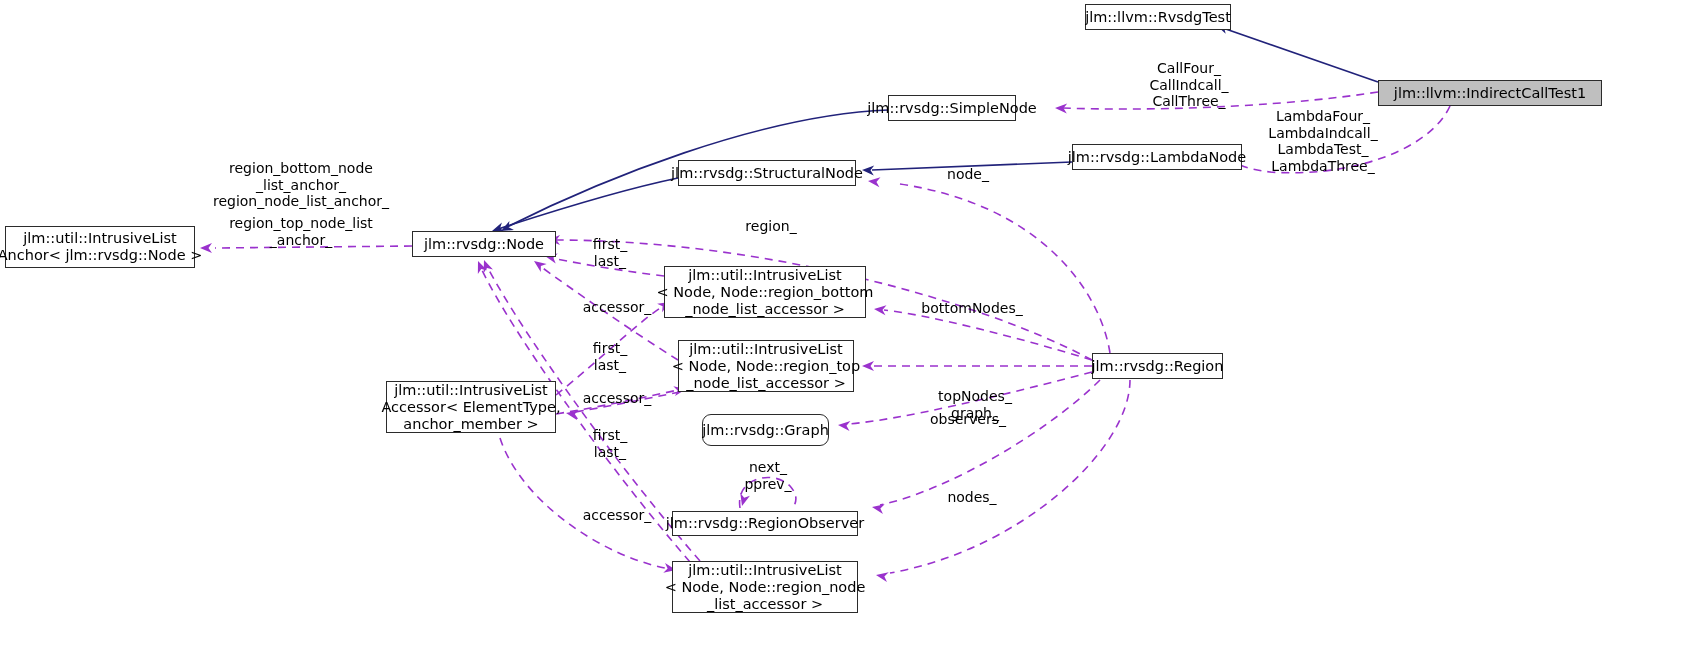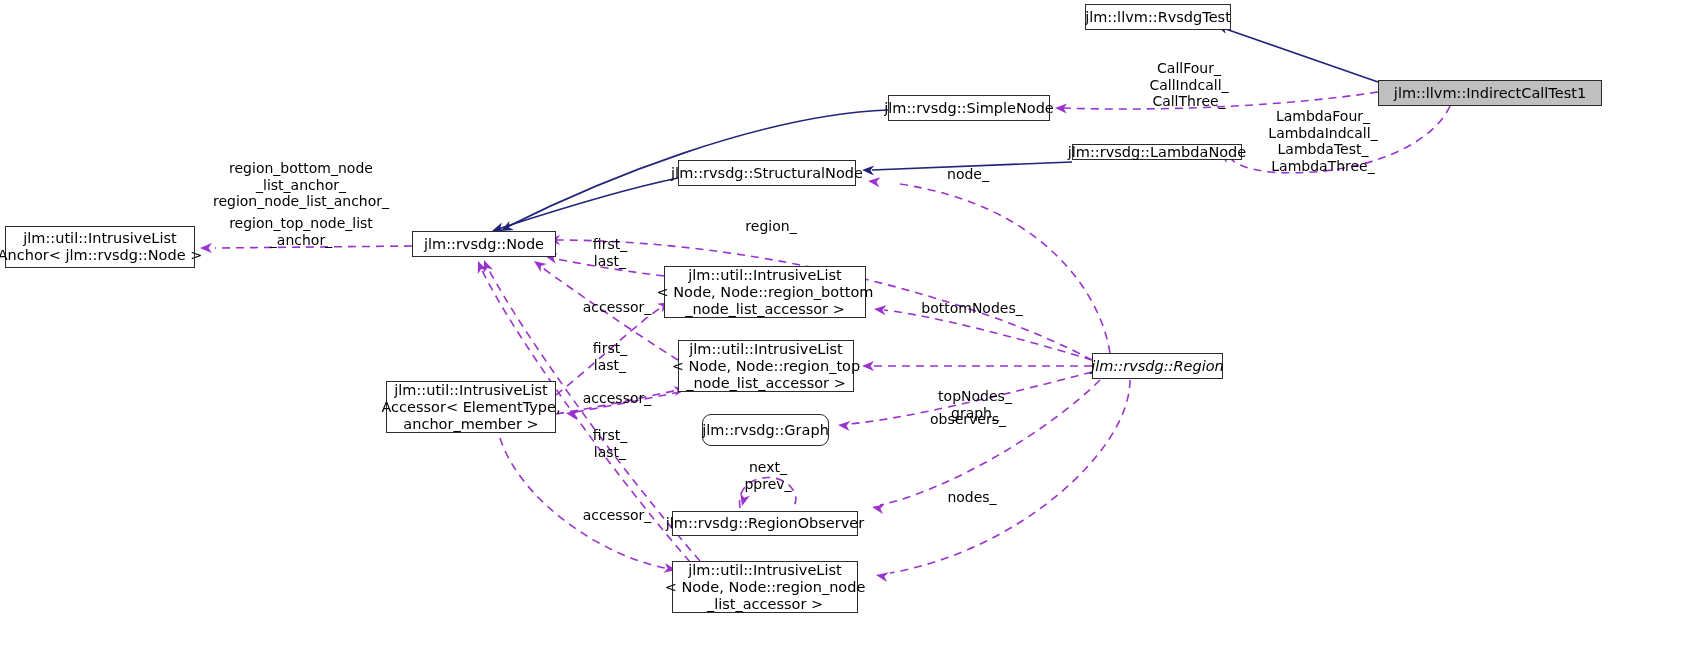--- a/index.html
+++ b/index.html
@@ -126,24 +126,24 @@
       </g>
   </svg>
 
   <div id="nodes-layer">
       <div class="node-box" style="left: 1085px; top: 4px; width: 146px; height: 26px;">
         <span class="line">jlm::llvm::RvsdgTest</span>
       </div>
       <div class="node-box highlight" style="left: 1378px; top: 80px; width: 224px; height: 26px;">
         <span class="line">jlm::llvm::IndirectCallTest1</span>
       </div>
-      <div class="node-box" style="left: 888px; top: 95px; width: 162px; height: 26px;">
+      <div class="node-box" style="left: 888px; top: 95px; width: 128px; height: 26px;">
         <span class="line">jlm::rvsdg::SimpleNode</span>
       </div>
-      <div class="node-box" style="left: 1072px; top: 144px; width: 170px; height: 16px;">
+      <div class="node-box" style="left: 1072px; top: 144px; width: 170px; height: 26px;">
         <span class="line">jlm::rvsdg::LambdaNode</span>
       </div>
       <div class="node-box" style="left: 678px; top: 160px; width: 178px; height: 26px;">
         <span class="line">jlm::rvsdg::StructuralNode</span>
       </div>
       <div class="node-box" style="left: 5px; top: 226px; width: 190px; height: 42px;">
         <span class="line">jlm::util::IntrusiveList</span>
         <span class="line">Anchor&lt; jlm::rvsdg::Node &gt;</span>
       </div>
       <div class="node-box" style="left: 412px; top: 231px; width: 144px; height: 26px;">
@@ -152,21 +152,21 @@
       <div class="node-box" style="left: 664px; top: 266px; width: 202px; height: 52px;">
         <span class="line">jlm::util::IntrusiveList</span>
         <span class="line">&lt; Node, Node::region_bottom</span>
         <span class="line">_node_list_accessor &gt;</span>
       </div>
       <div class="node-box" style="left: 678px; top: 340px; width: 176px; height: 52px;">
         <span class="line">jlm::util::IntrusiveList</span>
         <span class="line">&lt; Node, Node::region_top</span>
         <span class="line">_node_list_accessor &gt;</span>
       </div>
-      <div class="node-box" style="left: 1092px; top: 353px; width: 131px; height: 26px; font-style: italic;">
+      <div class="node-box" style="left: 1092px; top: 353px; width: 131px; height: 26px;">
         <span class="line">jlm::rvsdg::Region</span>
       </div>
       <div class="node-box" style="left: 386px; top: 381px; width: 170px; height: 52px;">
         <span class="line">jlm::util::IntrusiveList</span>
         <span class="line">Accessor&lt; ElementType,</span>
         <span class="line">anchor_member &gt;</span>
       </div>
       <div class="node-box" style="left: 702px; top: 414px; width: 127px; height: 32px; border-radius: 9px;">
         <span class="line">jlm::rvsdg::Graph</span>
       </div>

